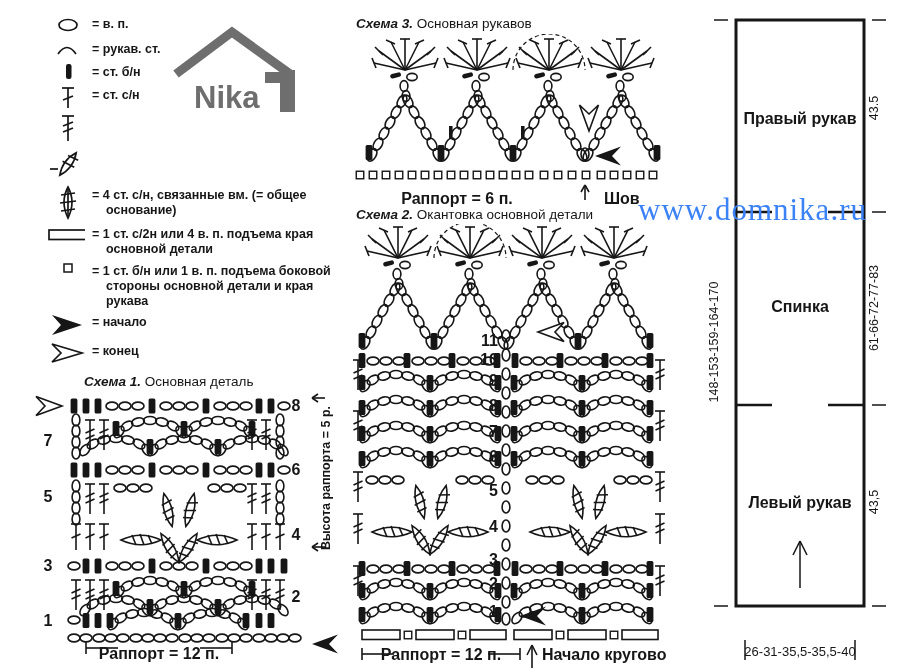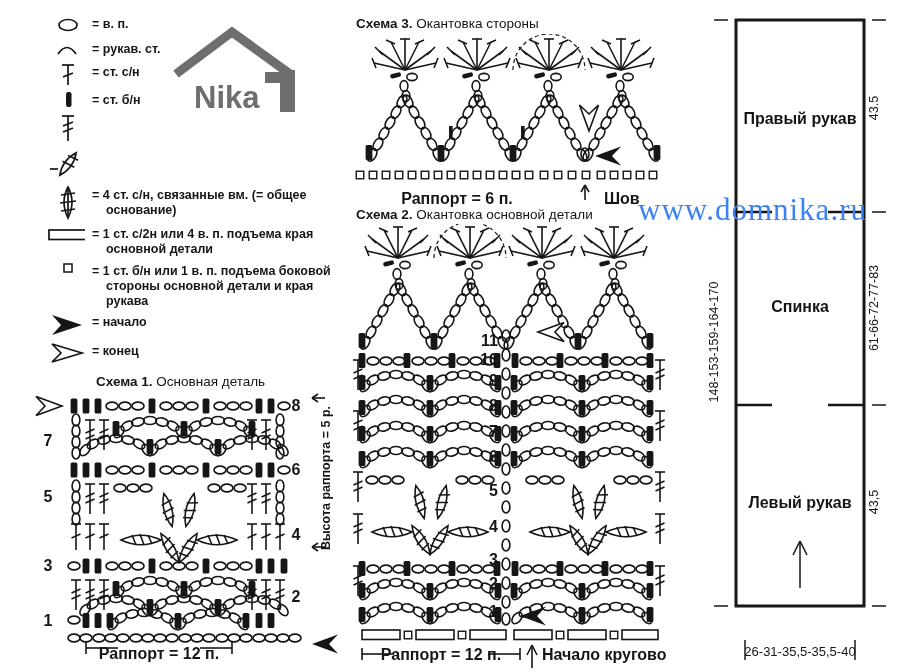--- a/index.html
+++ b/index.html
@@ -8,21 +8,21 @@
   
   .legend{position:absolute;left:46px;top:14px;width:310px;display:flex;flex-direction:column;gap:3px;}
   .lrow{display:flex;align-items:flex-start;}
   .lic{width:46px;display:flex;justify-content:flex-end;padding-right:7px;box-sizing:border-box;flex:none;}
   .lic svg{display:block;}
   .ltx{width:256px;font-size:12.5px;font-weight:700;line-height:1.22;padding-left:14px;text-indent:-14px;padding-top:3px;}
   
   .dg{position:absolute;display:block;}
   .dg text{font-family:"Liberation Sans",sans-serif;font-weight:700;fill:#161616;stroke:none;}
   .stitle{position:absolute;font-size:13.5px;white-space:nowrap;}
-  .stitle b{font-weight:800;}
+  .stitle b{font-weight:800;font-style:italic;}
   .watermark{position:absolute;left:596px;top:192px;font-family:"Liberation Serif","DejaVu Serif",serif;
              font-size:31px;letter-spacing:1px;color:#3b82f6;z-index:5;pointer-events:none;white-space:nowrap;margin-left:42px;}
   .licon{stroke:#161616;fill:none;stroke-width:1.7;}
 </style>
 </head>
 <body>
 
 <div class="page">
 
   <svg width="0" height="0" style="position:absolute" aria-hidden="true">
@@ -144,35 +144,35 @@
     <div class="lrow">
       <span class="lic">
           <svg class="licon" width="40" height="20" stroke-width="2">
             <path d="M12,15 Q21,2 30,15"></path>
           </svg>
         </span>
       <span class="ltx">= рукав. ст.</span>
       </div>
     <div class="lrow">
       <span class="lic">
+          <svg width="40" height="20">
+            <rect x="20" y="2" width="5.5" height="15" rx="2.2" fill="#161616"></rect>
+          </svg>
+        </span>
+      <span class="ltx">= ст. б/н</span>
+      </div>
+    <div class="lrow">
+      <span class="lic">
           <svg class="licon" width="40" height="25">
             <line x1="22" y1="3" x2="22" y2="23"></line>
             <line x1="16" y1="3" x2="28" y2="3"></line>
             <line x1="17" y1="15" x2="27" y2="11"></line>
           </svg>
         </span>
       <span class="ltx">= ст. с/н</span>
-      </div>
-    <div class="lrow">
-      <span class="lic">
-          <svg width="40" height="20">
-            <rect x="20" y="2" width="5.5" height="15" rx="2.2" fill="#161616"></rect>
-          </svg>
-        </span>
-      <span class="ltx">= ст. б/н</span>
       </div>
     <div class="lrow">
       <span class="lic">
           <svg class="licon" width="40" height="30">
             <line x1="22" y1="3" x2="22" y2="28"></line>
             <line x1="16" y1="3" x2="28" y2="3"></line>
             <line x1="17" y1="13" x2="27" y2="9"></line>
             <line x1="17" y1="19" x2="27" y2="15"></line>
           </svg>
         </span>
@@ -236,21 +236,21 @@
   </div>
 
   <svg class="dg" style="left:168px;top:22px" width="132" height="104">
     <polyline points="8,52 64,10 122,52" fill="none" stroke="#6e6e6e" stroke-width="9"></polyline>
     <rect x="112" y="48" width="15" height="42" fill="#6e6e6e"></rect>
     <rect x="97" y="50" width="17" height="11" fill="#6e6e6e"></rect>
     <text x="26" y="86" style="font-size:31px;font-weight:800;fill:#6e6e6e">Nika</text>
   </svg>
 
   <div class="stitle" style="left:356px;top:16px">
-    <b>Схема 3.</b> <span>Окантовка стороны</span>
+    <b>Схема 3.</b> <span>Основная рукавов</span>
   </div>
   <svg class="dg" style="left:352px;top:34px" width="315" height="176" stroke="#161616" fill="none" stroke-width="1.6">
     <use href="#fan" transform="translate(53,36)"></use>
       <use href="#fan" transform="translate(125,36)"></use>
       <use href="#fan" transform="translate(197,36)"></use>
       <use href="#fan" transform="translate(269,36)"></use>
     <path d="M161,36 A36,36 0 0 1 233,36" stroke-dasharray="4 3" stroke-width="1.2"></path>
     <use href="#zigR" transform="translate(53,62)"></use>
       <use href="#zigR" transform="translate(53,62) scale(-1,1)"></use>
     <use href="#zigR" transform="translate(125,62)"></use>
@@ -417,21 +417,21 @@
       <line x1="136" y1="430" x2="168" y2="430"></line>
         <line x1="168" y1="424" x2="168" y2="436"></line>
     </g>
     <text x="89" y="436" text-anchor="middle">Раппорт = 12 п.</text>
     <line x1="180" y1="444" x2="180" y2="422"></line>
       <line x1="175" y1="431" x2="180" y2="421"></line>
       <line x1="185" y1="431" x2="180" y2="421"></line>
     <text x="190" y="436">Начало кругового р.</text>
   </svg>
 
-  <div class="stitle" style="left:96px;top:374px">
+  <div class="stitle" style="left:84px;top:374px">
     <b>Схема 1.</b> <span>Основная деталь</span>
   </div>
   <svg class="dg" style="left:28px;top:390px" width="314" height="282" stroke="#161616" fill="none" stroke-width="1.6">
 
     <use href="#aO" transform="translate(34,16) scale(-1,1)"></use>
     <use href="#bar" transform="translate(46,23.5)"></use>
       <use href="#bar" transform="translate(58,23.5)"></use>
       <use href="#bar" transform="translate(70,23.5)"></use>
     <use href="#ov3" x="84" y="16"></use>
       <use href="#bar" transform="translate(124,23.5)"></use>

